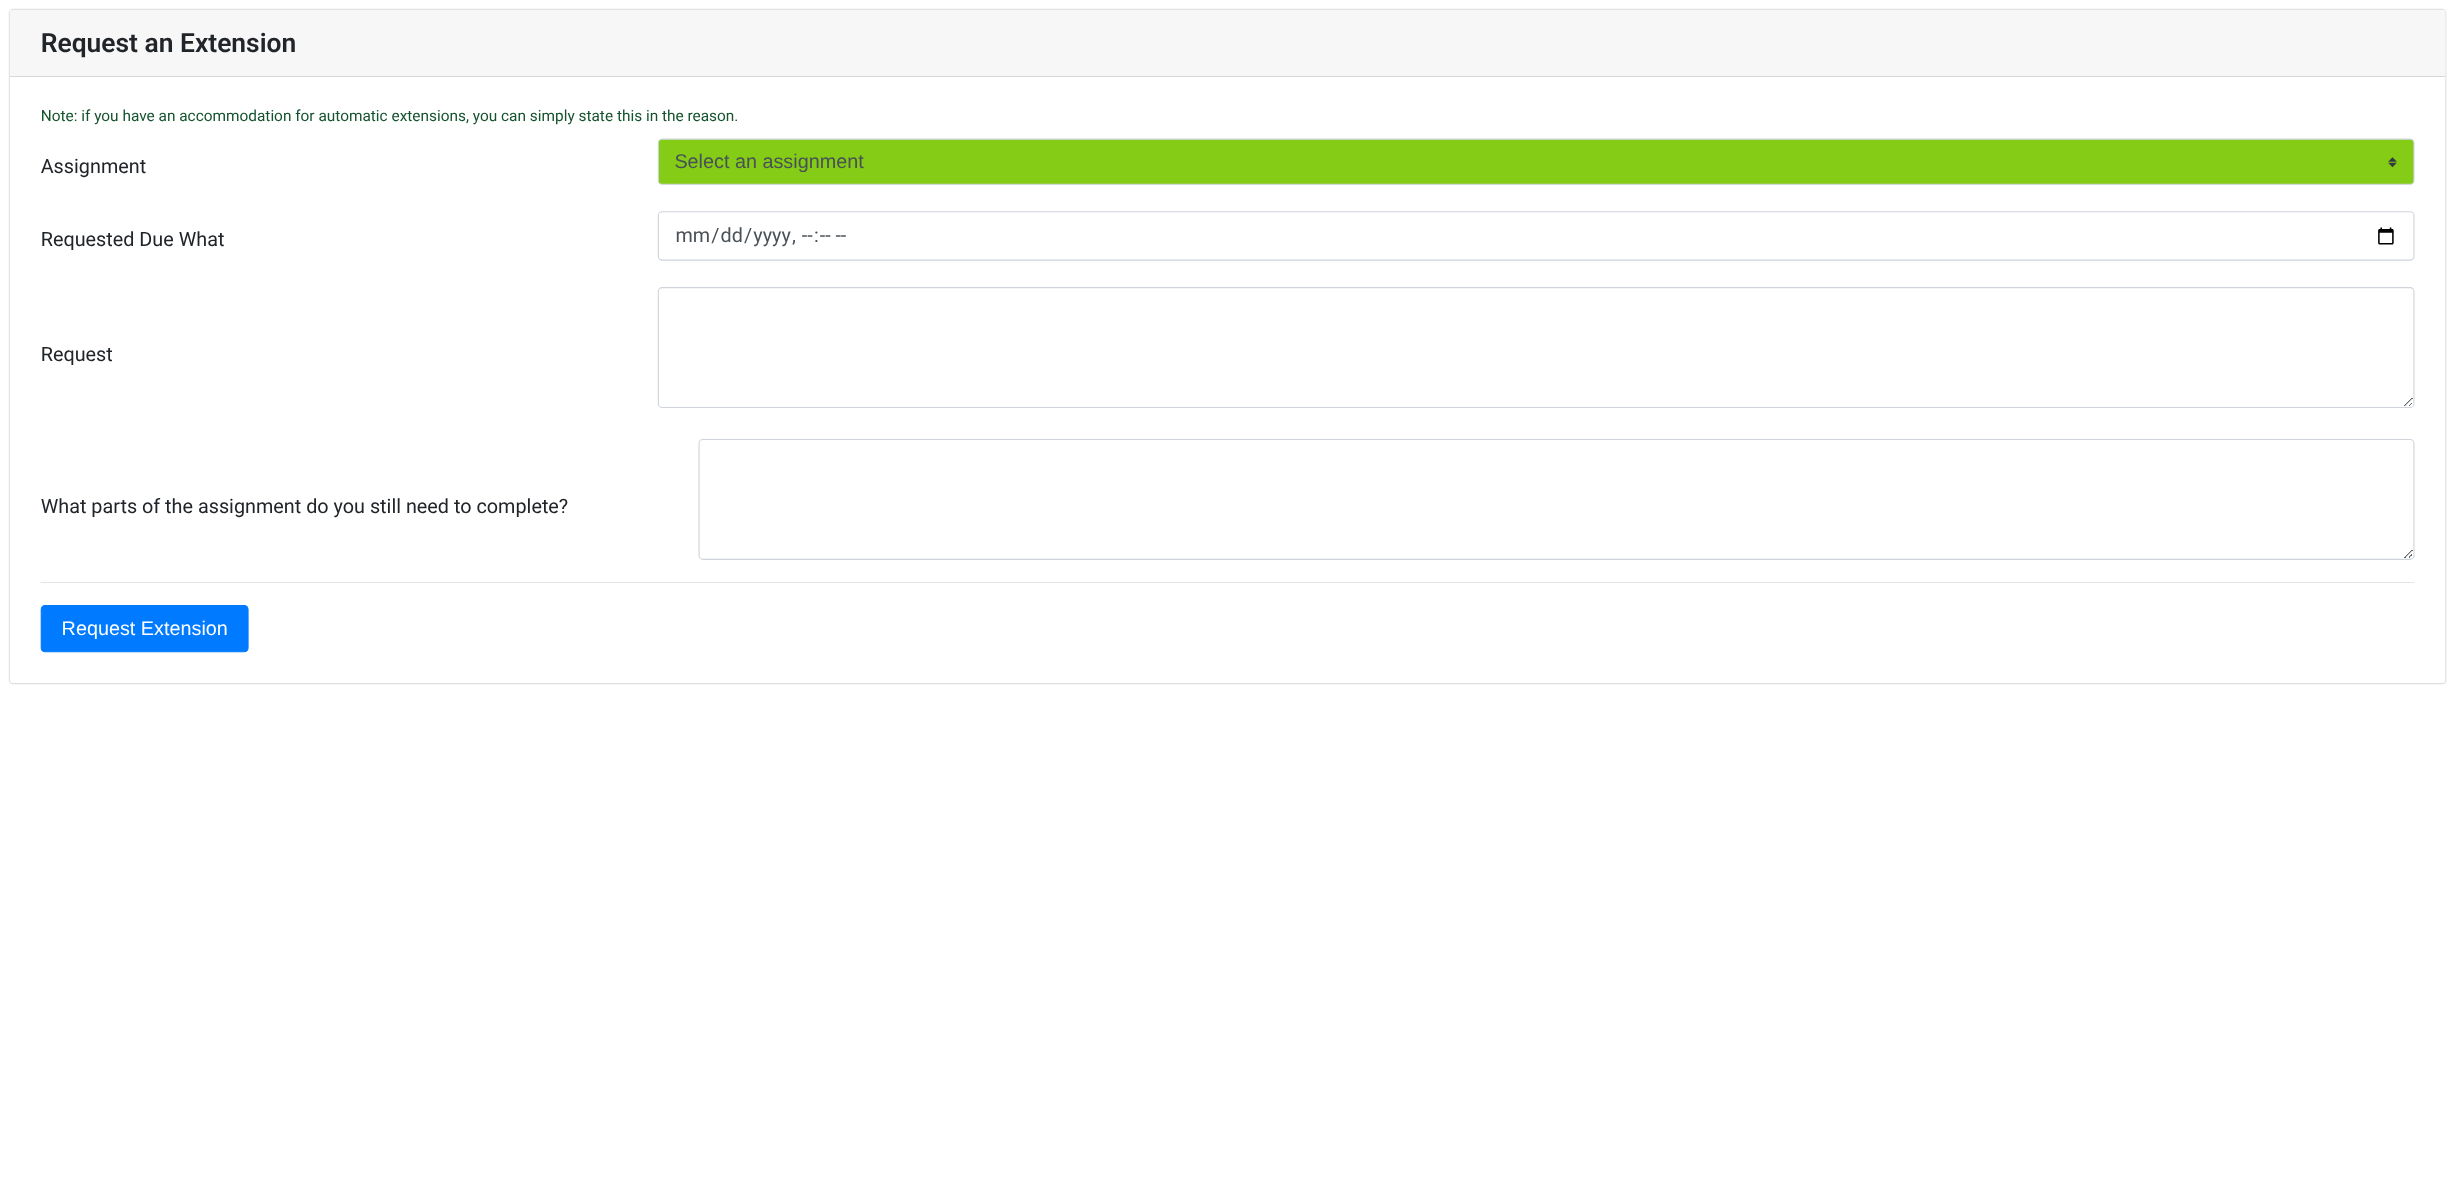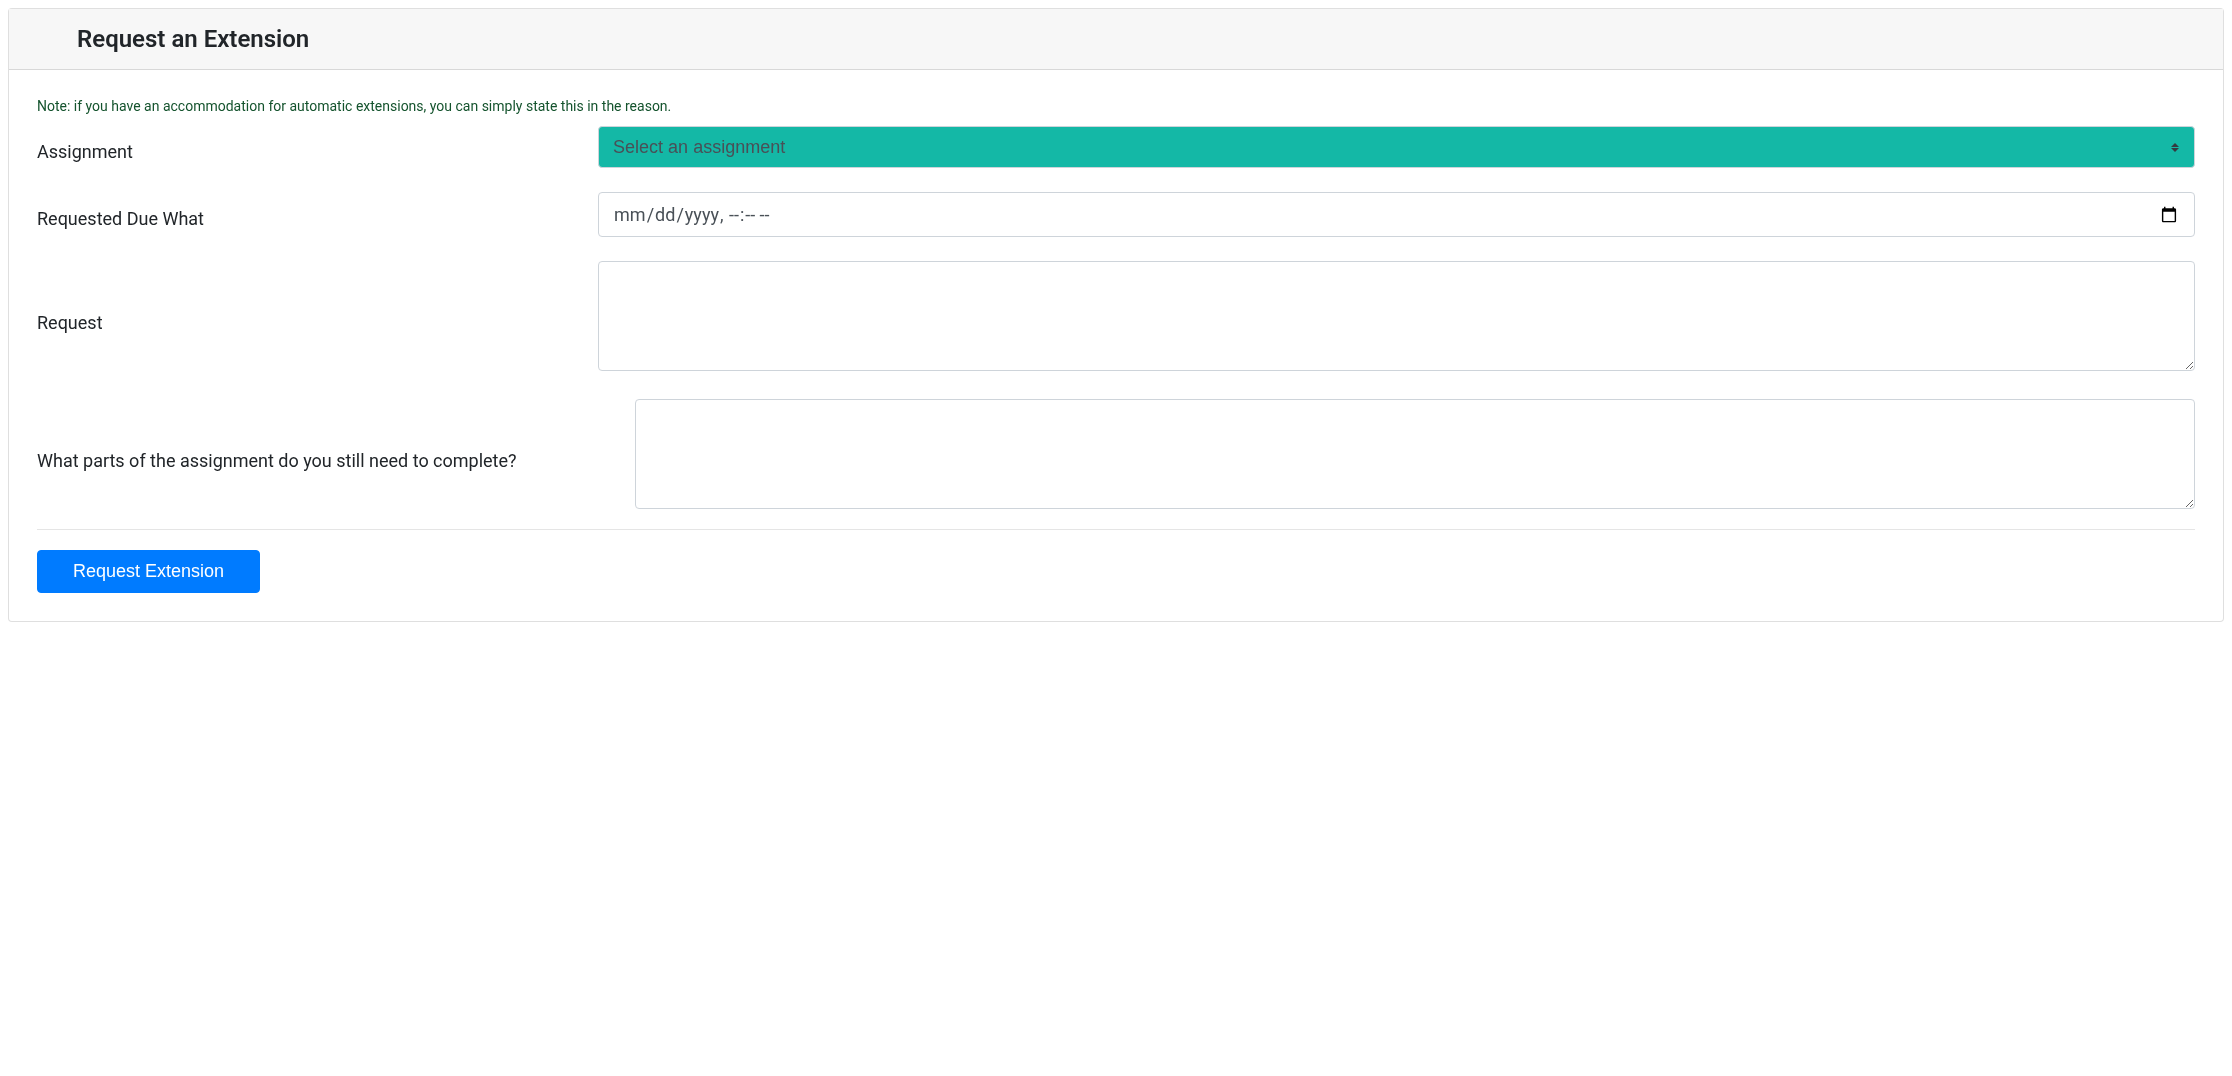--- a/index.html
+++ b/index.html
@@ -21,21 +21,20 @@
     }
     .card-header {
       padding: 16px 28px;
       background-color: #f7f7f7;
       border-bottom: 1px solid rgba(0,0,0,0.125);
     }
     .card-header h4 {
       font-size: 24px;
       font-weight: 600;
       color: #212529;
-      margin-left: 40px;
     }
     .card-body {
       padding: 28px;
     }
     .note {
       font-size: 14px;
       color: #14532d;
       margin-bottom: 12px;
     }
     .form-row {
@@ -56,21 +55,21 @@
       padding-top: 8px;
     }
     .form-control-wrap {
       flex: 1;
     }
     .form-select {
       width: 100%;
       padding: 10px 36px 10px 14px;
       font-size: 18px;
       color: #495057;
-      background-color: #14b8a6;
+      background-color: #84cc16;
       border: 1px solid #ced4da;
       border-radius: 4px;
       appearance: none;
       -webkit-appearance: none;
       -moz-appearance: none;
       background-image: none;
     }
     .select-wrap {
       position: relative;
       width: 100%;
@@ -130,21 +129,21 @@
       border-top: 1px solid rgba(0,0,0,0.1);
       margin: 8px 0 20px 0;
     }
     .btn-primary {
       display: inline-block;
       font-size: 18px;
       font-weight: 400;
       color: #fff;
       background-color: #007bff;
       border: 1px solid #007bff;
-      padding: 10px 35px;
+      padding: 10px 18px;
       border-radius: 4px;
       cursor: pointer;
     }
   </style>
 </head>
 <body>
 
 <div class="card">
   <div class="card-header">
     <h4>Request an Extension</h4>

